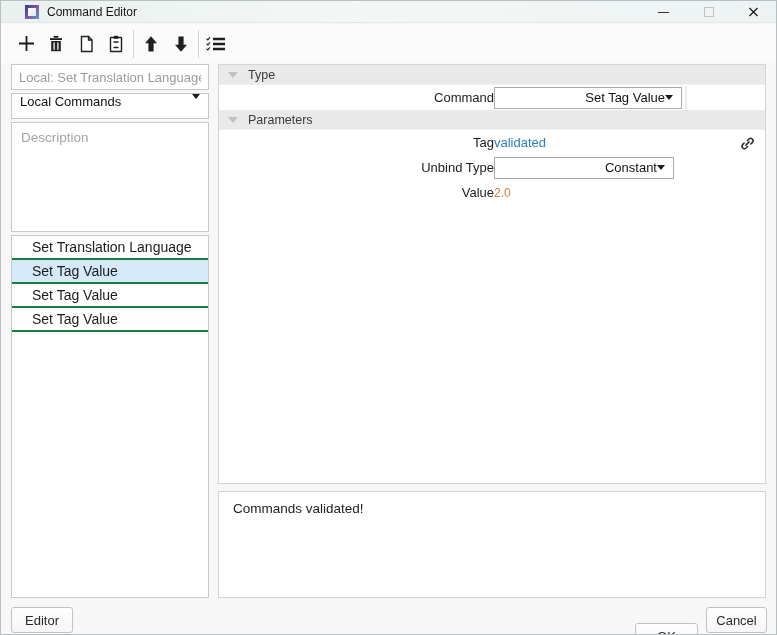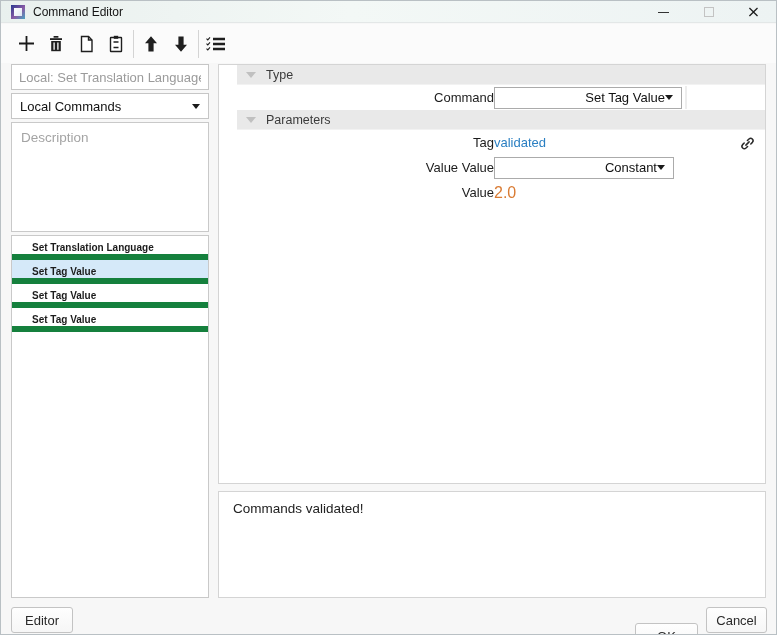--- a/index.html
+++ b/index.html
@@ -16,21 +16,21 @@
     background: #f7f7f7;
     border: 1px solid #b9c0c4;
     overflow: hidden;
   }
 
   
   .titlebar {
     position: absolute; top: 0; left: 0; right: 0; height: 22px;
     background: linear-gradient(90deg, #e9f0ee 0%, #f3f8f6 45%, #edf3f3 100%);
     display: flex; align-items: center;
-    padding-left: 10px;
+    padding-left: 24px;
     border-bottom: 1px solid #e3e7e7;
   }
   .app-icon {
     width: 14px; height: 14px;
     background: linear-gradient(135deg, #2b3990 0%, #8a5aa5 55%, #4aa3c0 100%);
     display: inline-flex; align-items: center; justify-content: center;
     flex: 0 0 auto;
   }
   .app-icon-inner {
     width: 8px; height: 8px;
@@ -77,21 +77,21 @@
     border: 1px solid #c6c6c6; background: #ffffff;
     font-family: "Liberation Sans", sans-serif;
     font-size: 13px; padding: 0 7px; color: #222; border-radius: 0;
     outline: none;
   }
   .filter-input::placeholder { color: #9b9b9b; opacity: 1; }
 
   .scope-dropdown {
     position: absolute; left: 10px; top: 92px; width: 198px; height: 26px;
     border: 1px solid #c6c6c6; background: #ffffff;
-    display: flex; align-items: center;
+    display: flex; 
     font-size: 13px; color: #111; padding: 0 8px;
   }
   .scope-dropdown .dd-label { flex: 1 1 auto; }
 
   .caret-down {
     width: 0; height: 0; flex: 0 0 auto;
     border-left: 4.5px solid transparent;
     border-right: 4.5px solid transparent;
     border-top: 5.5px solid #1a1a1a;
   }
@@ -105,42 +105,41 @@
   }
   .description-box::placeholder { color: #a4a4a4; opacity: 1; }
 
   .command-list {
     position: absolute; left: 10px; top: 234px; width: 198px; height: 363px;
     border: 1px solid #c9c9c9; background: #ffffff;
     overflow: hidden;
   }
   .list-item {
     height: 24px; line-height: 23px;
-    border-bottom: 6px solid #15803d;
+    border-bottom: 2px solid #15803d;
     padding-left: 20px;
-    font-size: 10px; color: #1c1c1c;
+    font-size: 14px; color: #1c1c1c;
     background: #ffffff;
-    white-space: nowrap; overflow: hidden; font-weight: bold;
+    white-space: nowrap; overflow: hidden;
   }
   .list-item.selected { background: #d5e9f9; }
 
   
   .props-panel {
     position: absolute; left: 217px; top: 63px; width: 548px; height: 420px;
     border: 1px solid #d4d4d4; background: #ffffff;
     overflow: hidden;
   }
   .section-header {
     height: 20px;
     background: #e9e9e9;
     display: flex; align-items: center;
     padding-left: 9px;
     font-size: 12.5px; color: #3b3b3b;
     border-bottom: 1px solid #f2f2f2;
-    margin-left: 18px;
   }
   .disclosure {
     width: 0; height: 0; margin-right: 10px;
     border-left: 5px solid transparent;
     border-right: 5px solid transparent;
     border-top: 6px solid #c0c0c0;
   }
   .prop-row {
     position: relative;
     height: 25px;
@@ -160,21 +159,21 @@
   }
   .combo .dd-label { flex: 1 1 auto; white-space: nowrap; overflow: hidden; }
   .combo .caret-down {
     border-left-width: 4px; border-right-width: 4px; border-top-width: 5px;
   }
   .row-divider-cell {
     position: absolute; left: 466px; top: 1px; bottom: 1px; right: 2px;
     border-left: 2px solid #ededed; background: #ffffff;
   }
   .tag-link { color: #2a7fc2; font-size: 13px; }
-  .value-orange { color: #d97b33; font-size: 16px; }
+  .value-orange { color: #d97b33; font-size: 12px; }
   .link-icon-btn {
     position: absolute; right: 8px; top: 3px;
     width: 20px; height: 20px;
     display: flex; align-items: center; justify-content: center;
   }
 
   
   .validation-box {
     position: absolute; left: 217px; top: 490px; width: 548px; height: 107px;
     border: 1px solid #d4d4d4; background: #ffffff;
@@ -322,21 +321,21 @@
           <g fill="none" stroke="#2b2b2b" stroke-width="1.6" stroke-linecap="round">
             <path d="M7.3 10.7l3.4-3.4"></path>
             <path d="M8.9 5.9l1.7-1.7a2.55 2.55 0 0 1 3.6 3.6l-1.7 1.7"></path>
             <path d="M9.1 12.1l-1.7 1.7a2.55 2.55 0 0 1-3.6-3.6l1.7-1.7"></path>
           </g>
         </svg>
       </div>
     </div>
 
     <div class="prop-row">
-      <span class="prop-label">Value Value</span>
+      <span class="prop-label">Unbind Type</span>
       <div class="combo" style="width:180px;">
         <span class="dd-label">Constant</span>
         <span class="caret-down"></span>
       </div>
     </div>
 
     <div class="prop-row">
       <span class="prop-label">Value</span>
       <span class="value-orange">2.0</span>
     </div>

